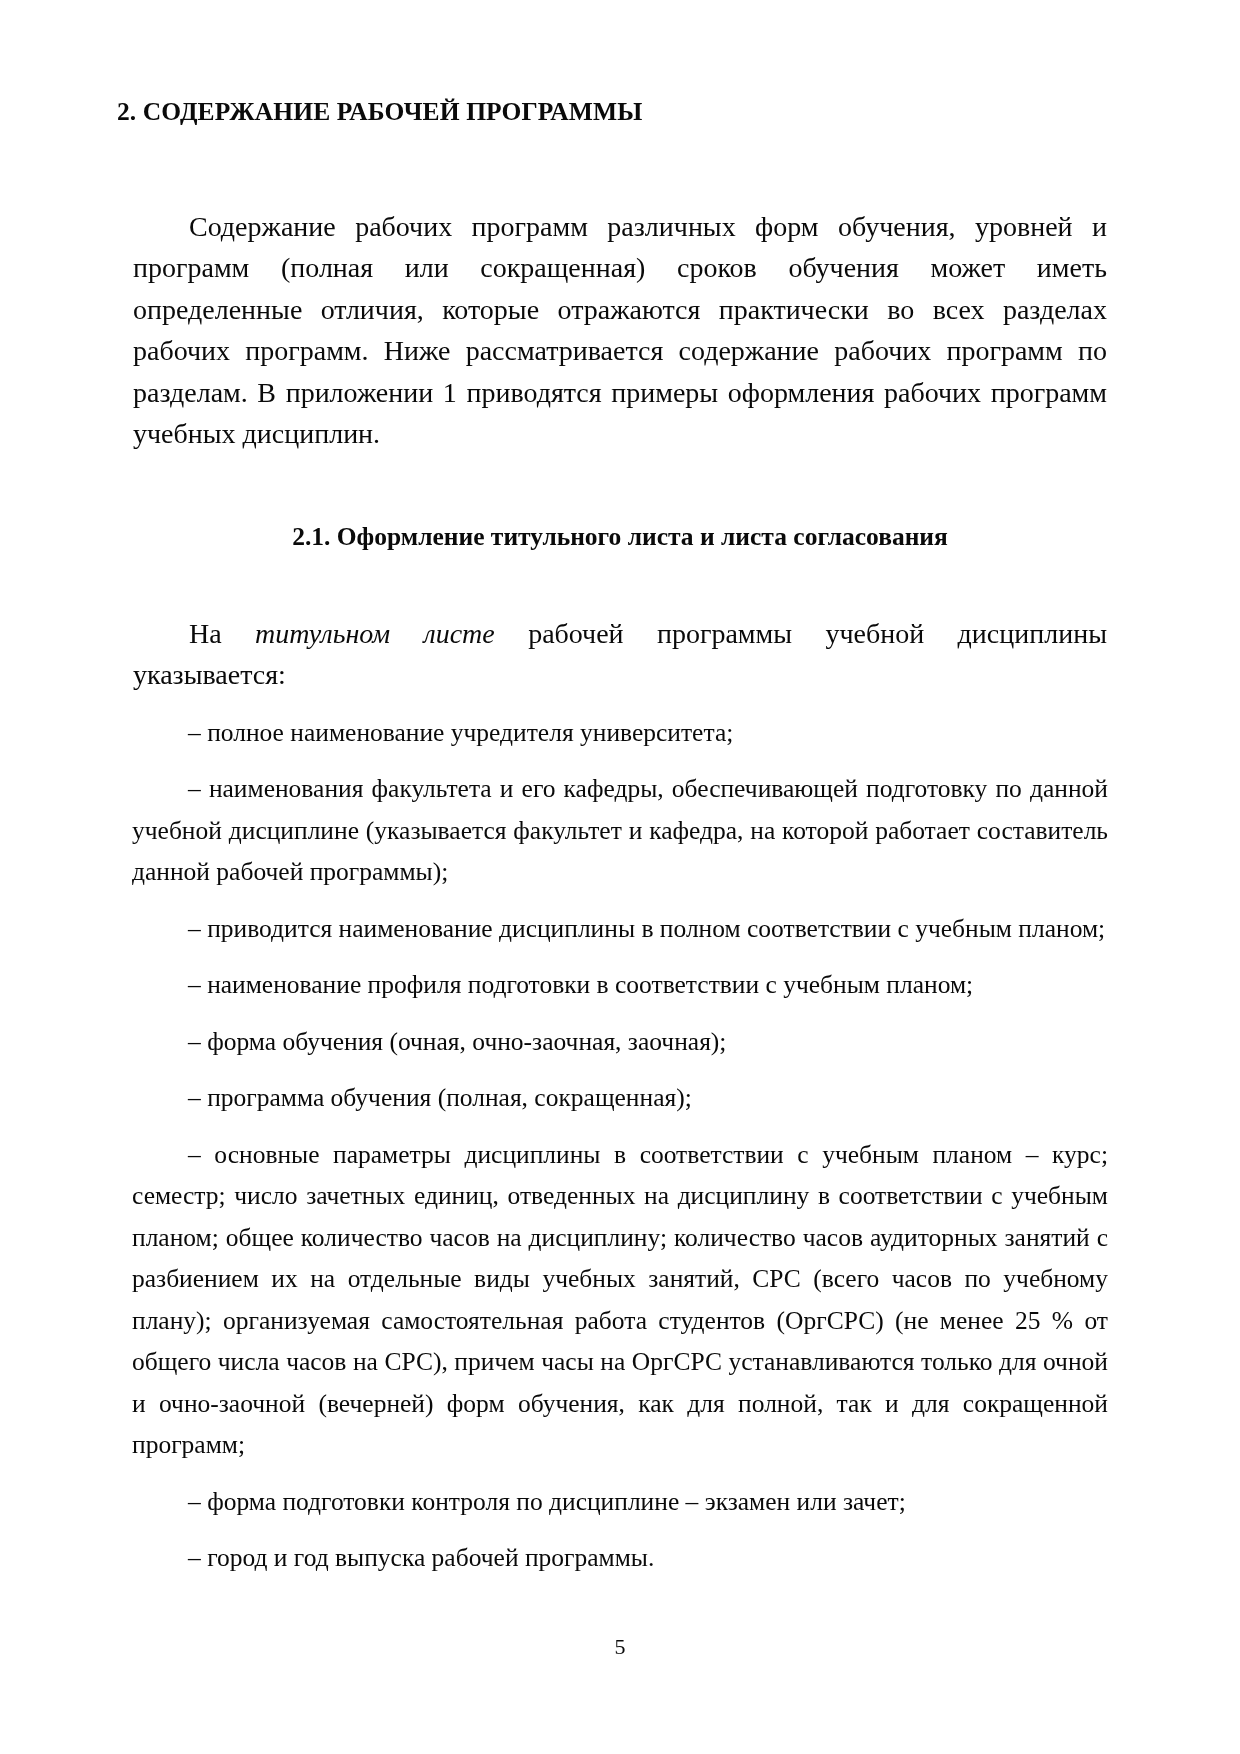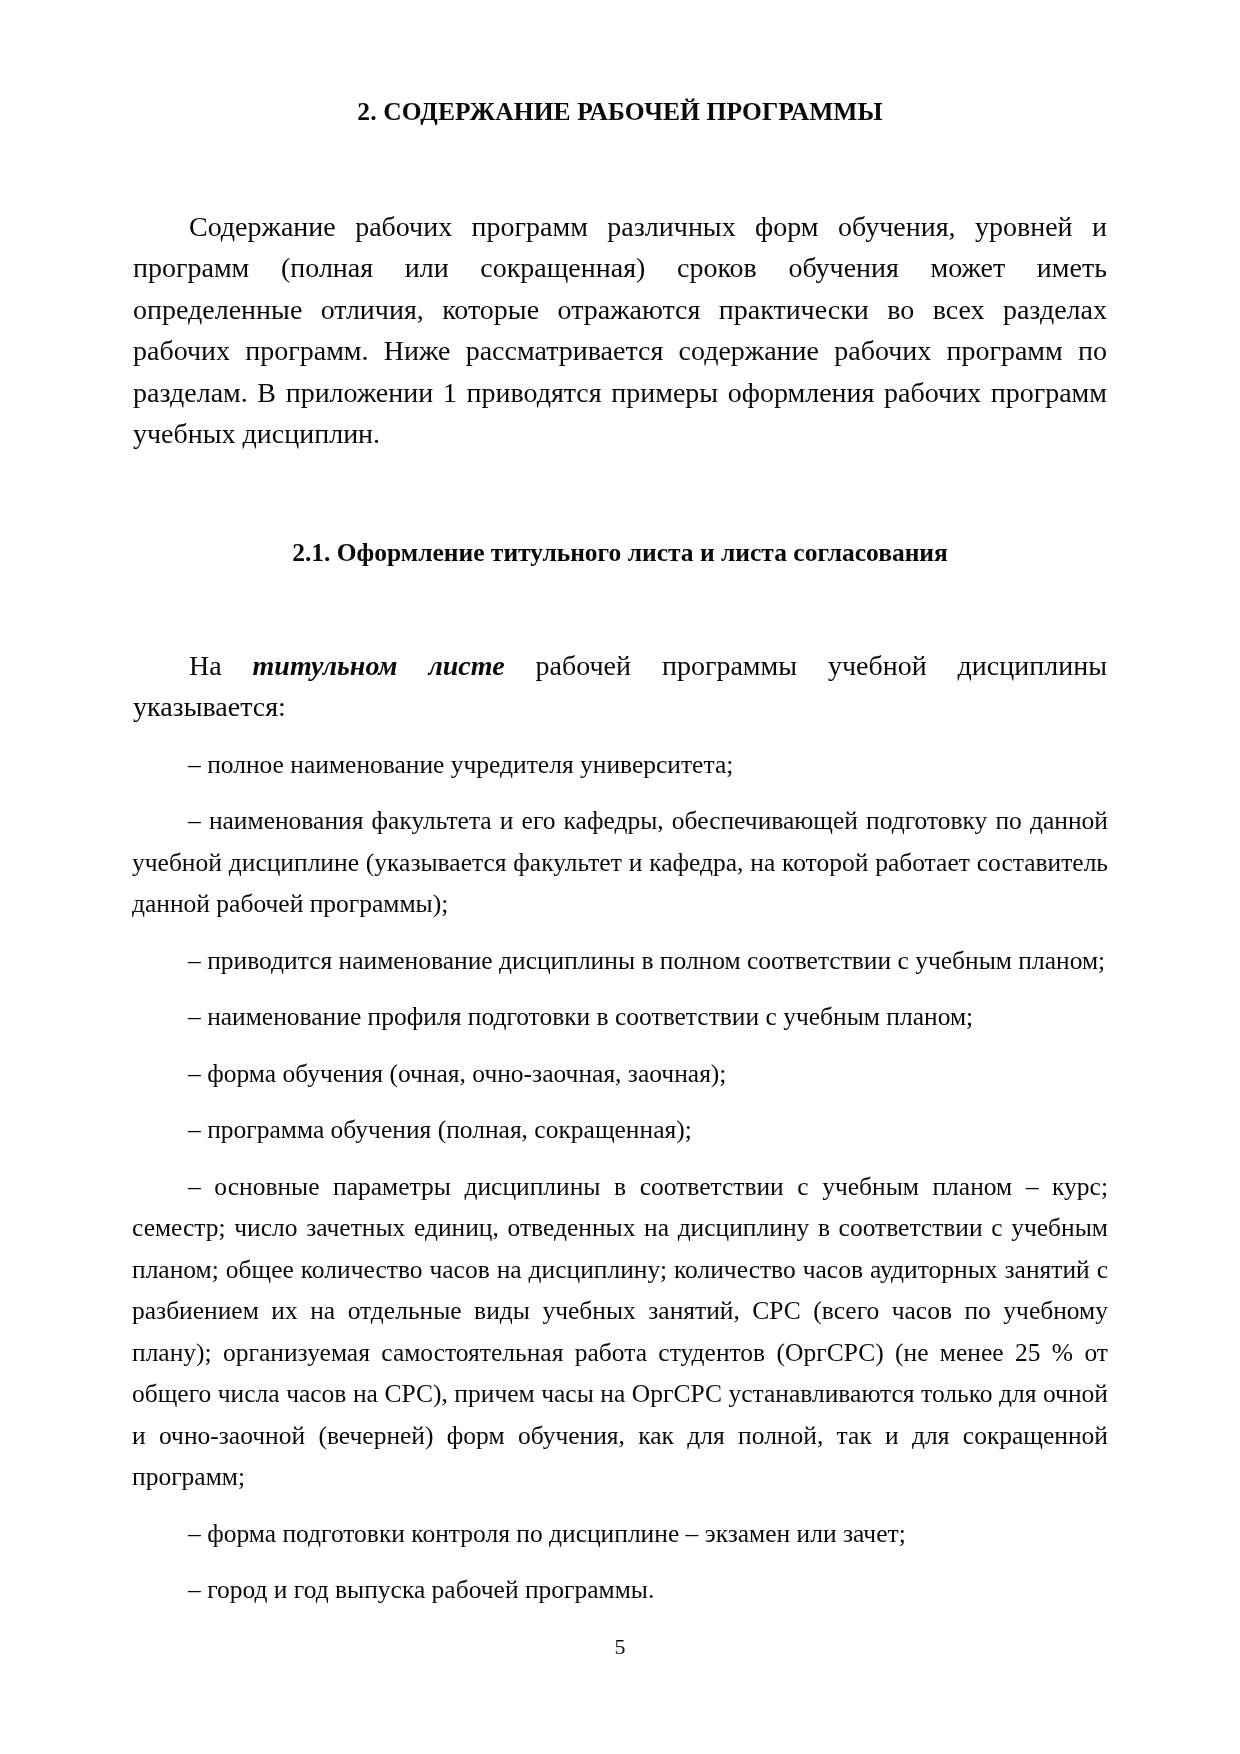--- a/index.html
+++ b/index.html
@@ -27,21 +27,21 @@
   }
 
   .content {
     position: absolute;
     left: 117px;
     top: 96px;
     width: 1006px;
   }
 
   .doc-title {
-    text-align: center;
+    text-align: left;
     font-weight: bold;
     font-size: 25.5px;
     letter-spacing: 0.1px;
     margin: 0 0 0 0;
     line-height: 1.25;
   }
 
   .gap-after-title { height: 62px; }
 
   p.body-par {
@@ -51,39 +51,38 @@
     font-size: 28px;
     line-height: 41.5px;
     text-indent: 56px;
     hyphens: manual;
   }
 
   .section-head {
     text-align: center;
     font-weight: bold;
     font-size: 25.5px;
-    margin: 16px;
+    margin: 0;
     line-height: 1.25;
   }
 
   .gap-before-section { height: 50px; }
   .gap-after-section { height: 44px; }
 
   .list-item {
     margin: 15px;
     text-align: justify;
     text-justify: inter-word;
     font-size: 25.5px;
     line-height: 41.5px;
     text-indent: 56px;
   }
 
   em.ital {
     font-style: italic;
-    font-weight: bold;
   }
 
   .page-number {
     position: absolute;
     left: 0;
     top: 1636px;
     width: 1240px;
     text-align: center;
     font-size: 22px;
     line-height: 1;

